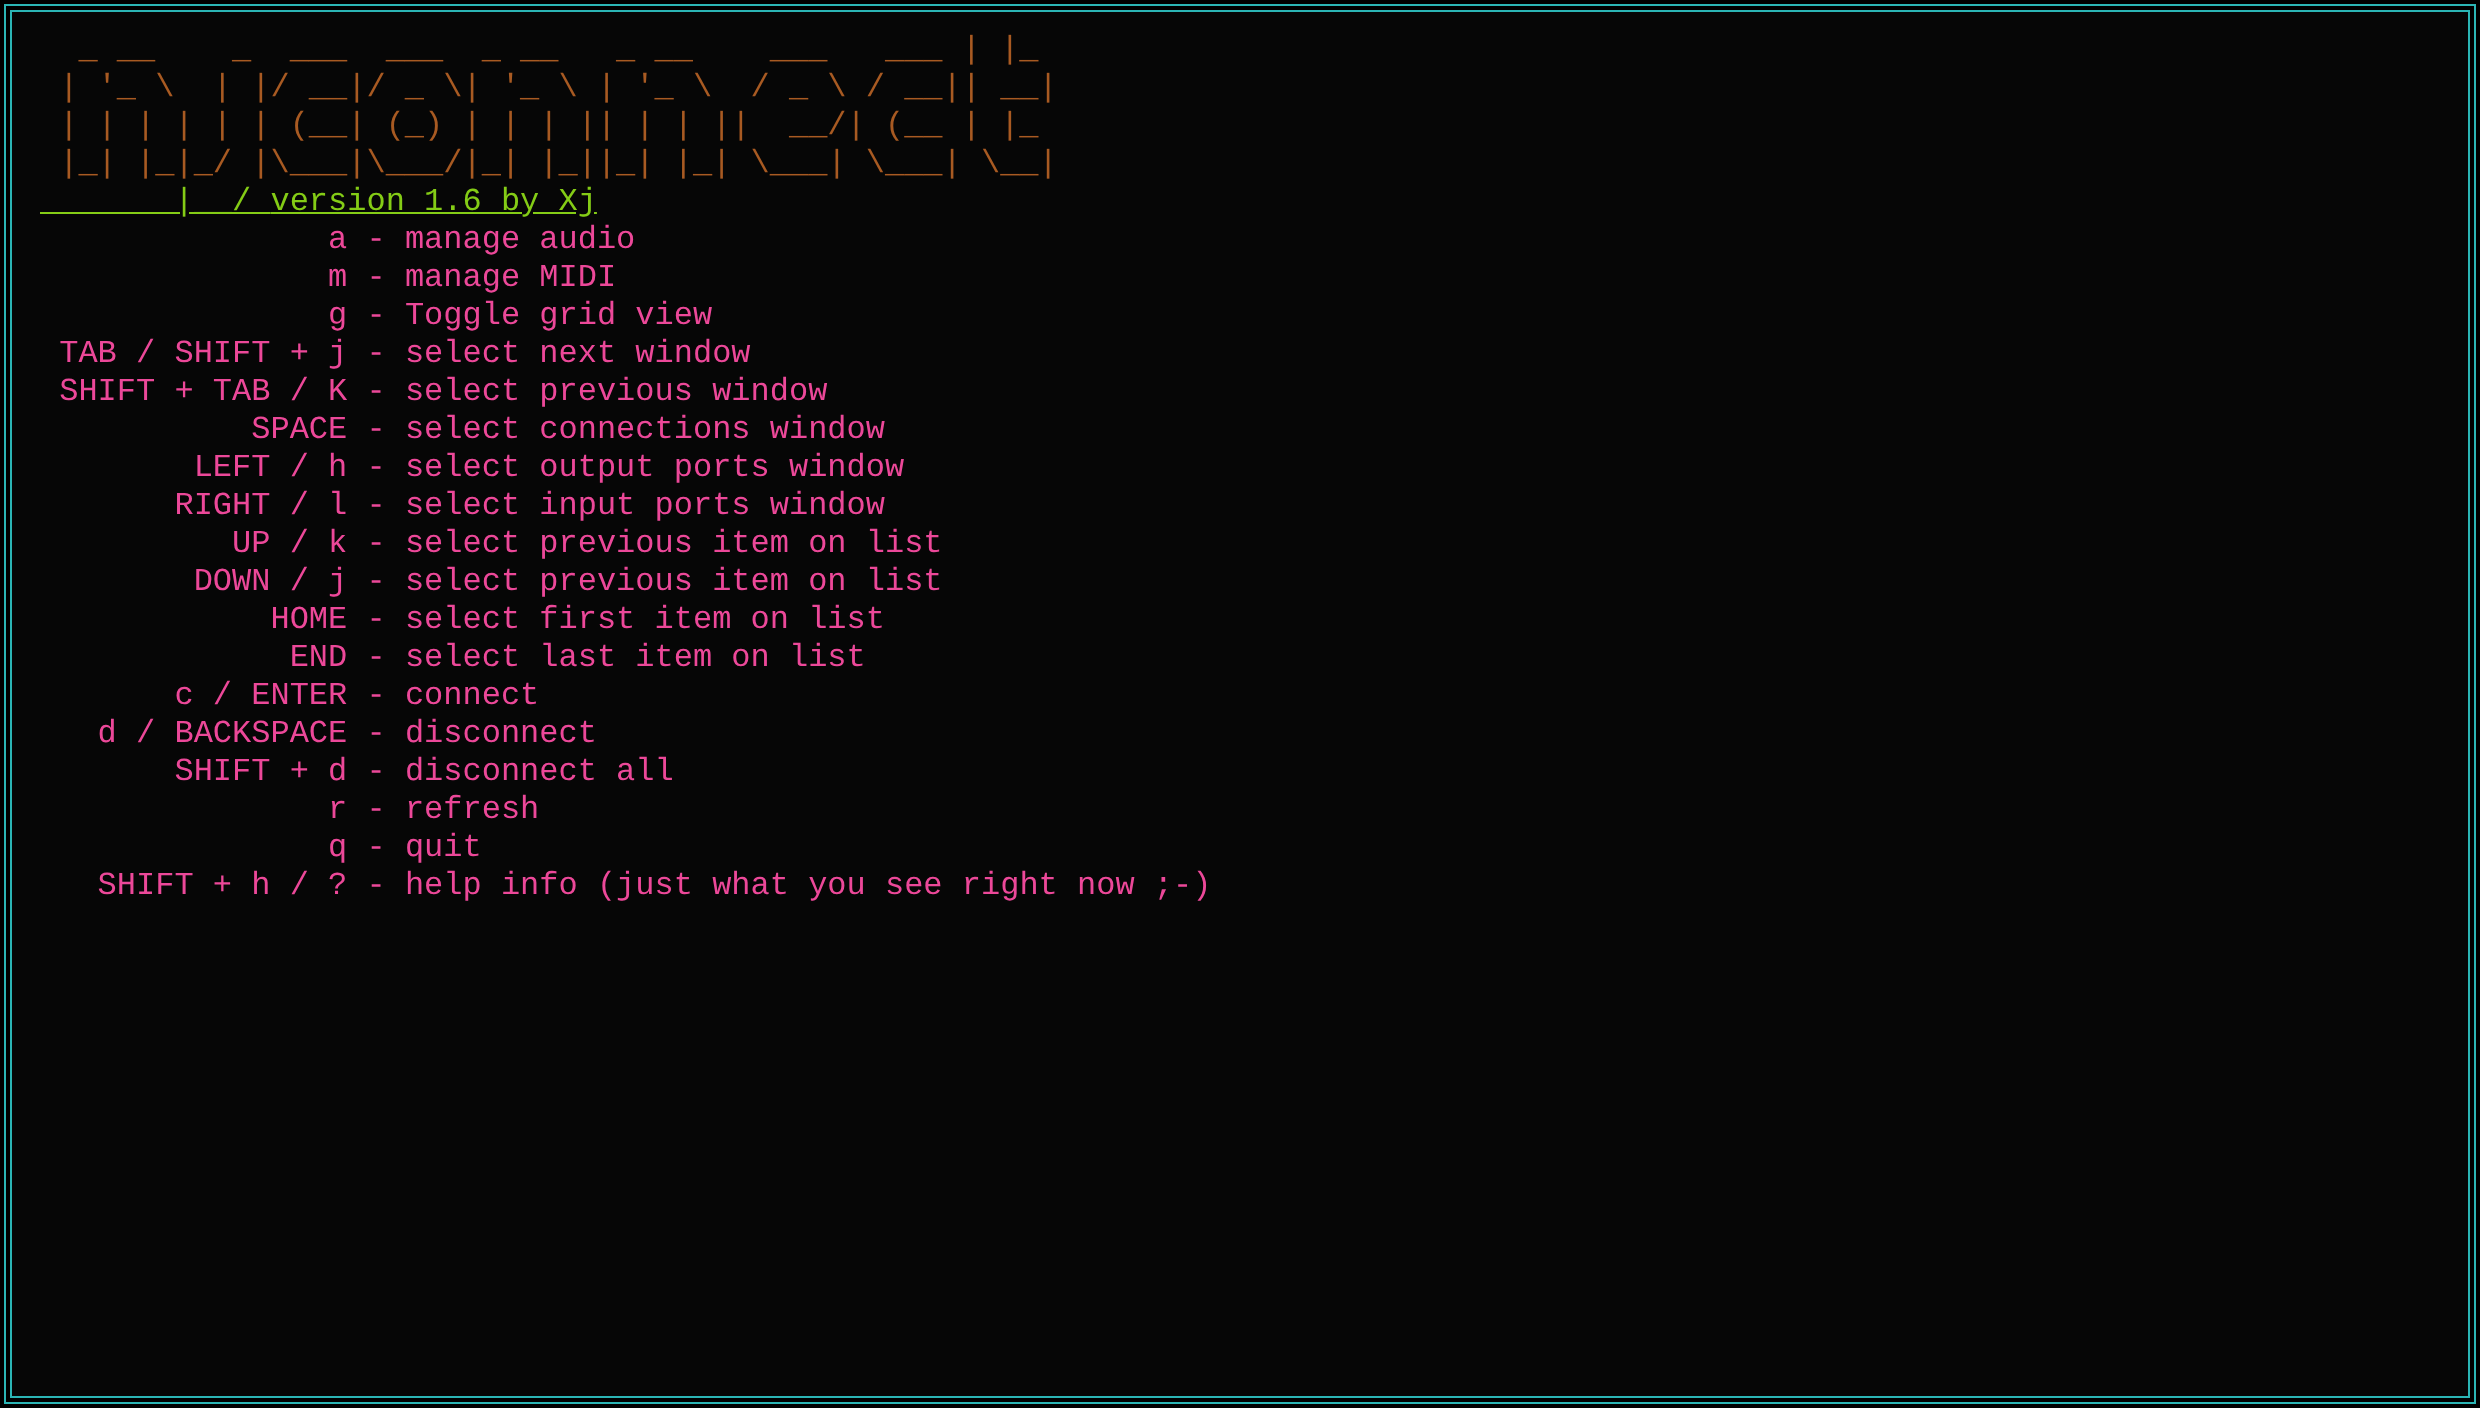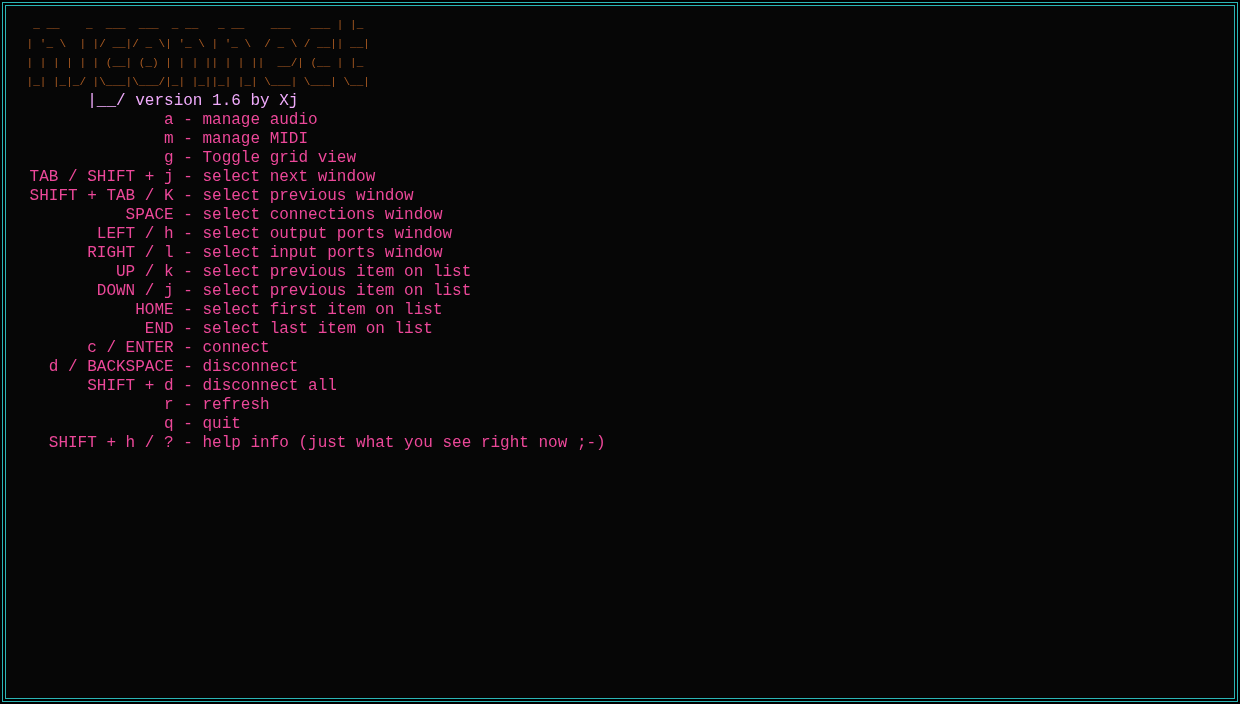--- a/index.html
+++ b/index.html
@@ -29,27 +29,28 @@
       height: 100%;
       border: 1px solid #2bb5b5;
       background: #060606;
       padding: 10px 14px;
       color: #d0d0d0;
     }
     .ascii-logo {
       color: #a85a22;
       white-space: pre;
       font-family: 'Courier New', Courier, monospace;
-      font-size: 11px;
+      font-size: 16px;
       line-height: 19px;
       letter-spacing: 0;
     }
     .version-line {
-      color: #f0abfc;
+      color: #84cc16;
       white-space: pre;
+      text-decoration: underline;
     }
     .help-lines {
       white-space: pre;
       color: #ec4899;
     }
     .help-line {
       white-space: pre;
     }
   </style>
 </head>

